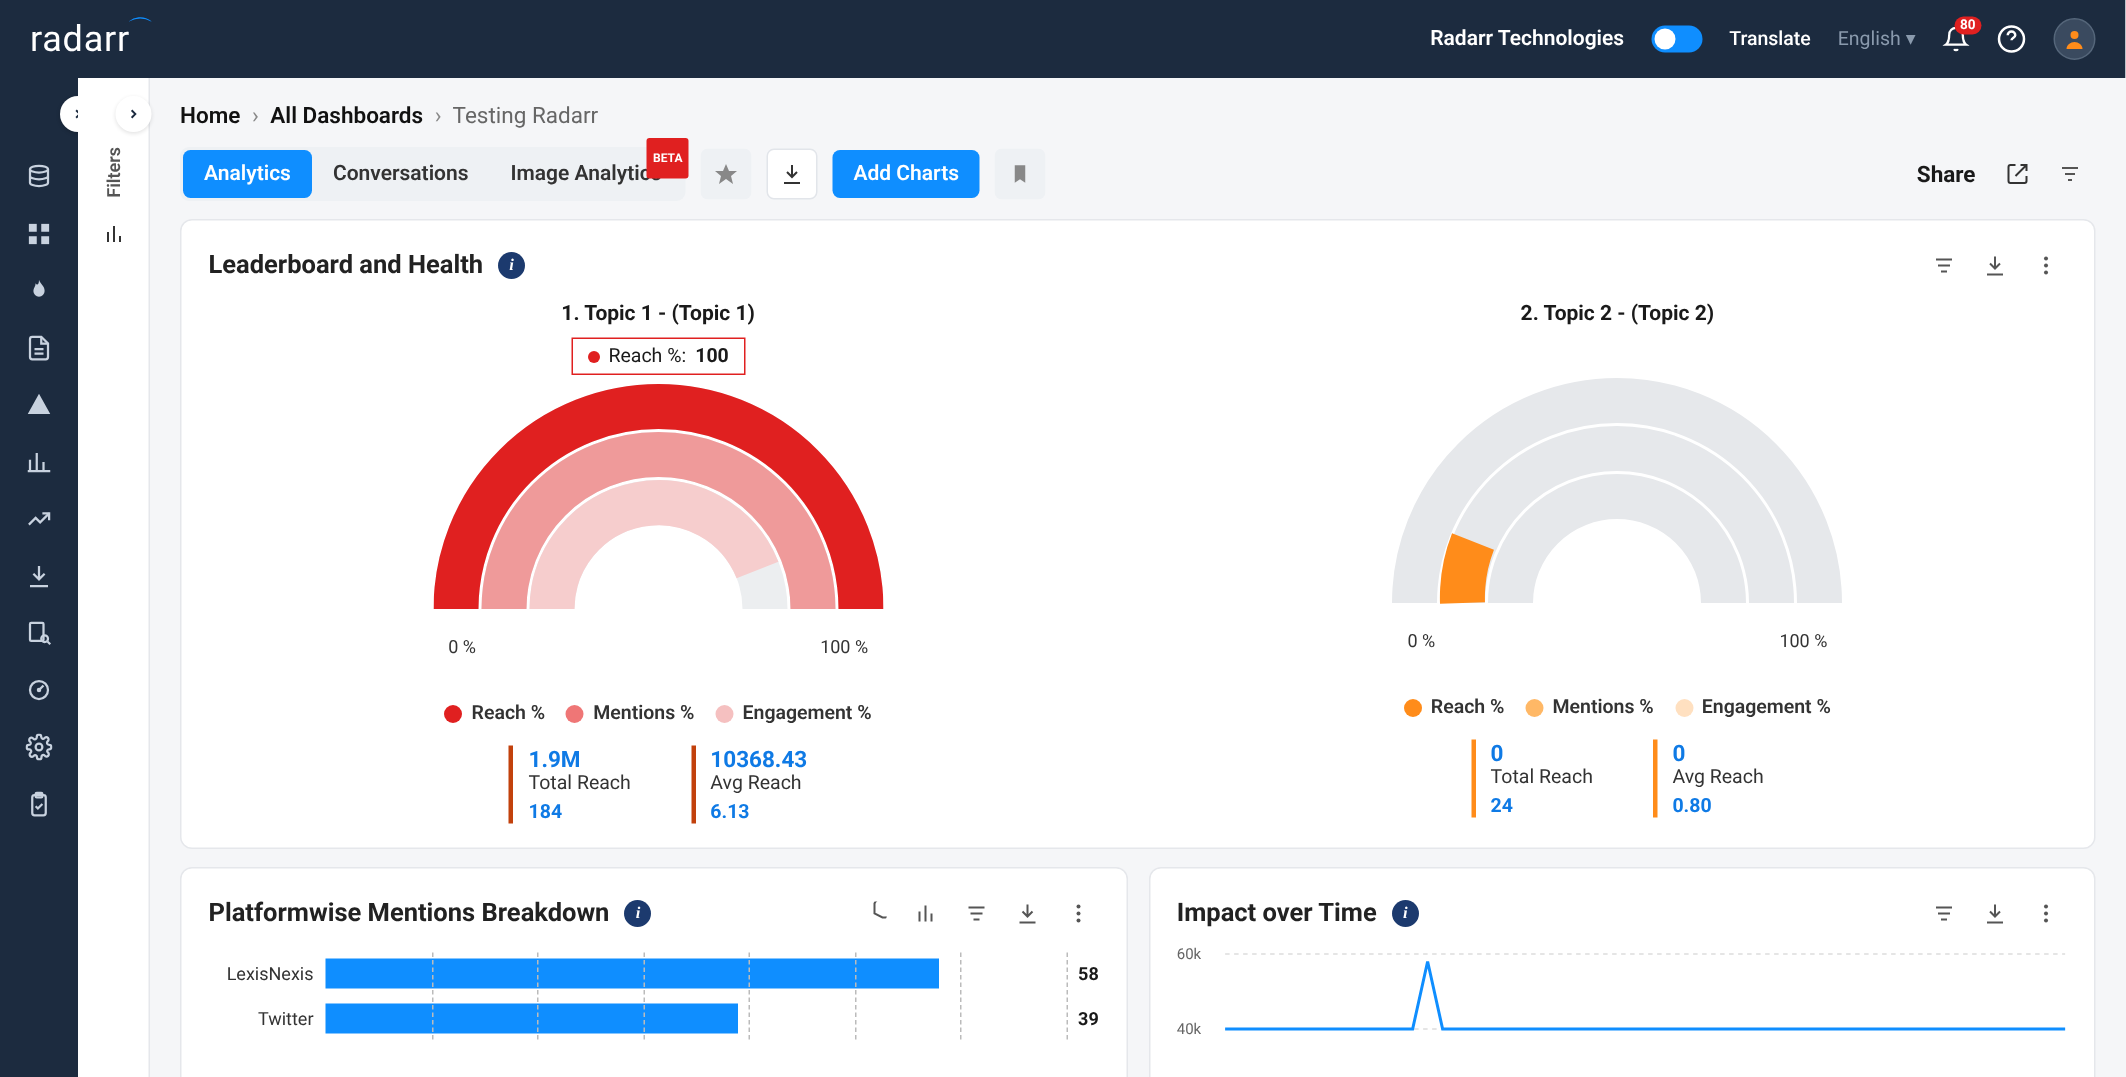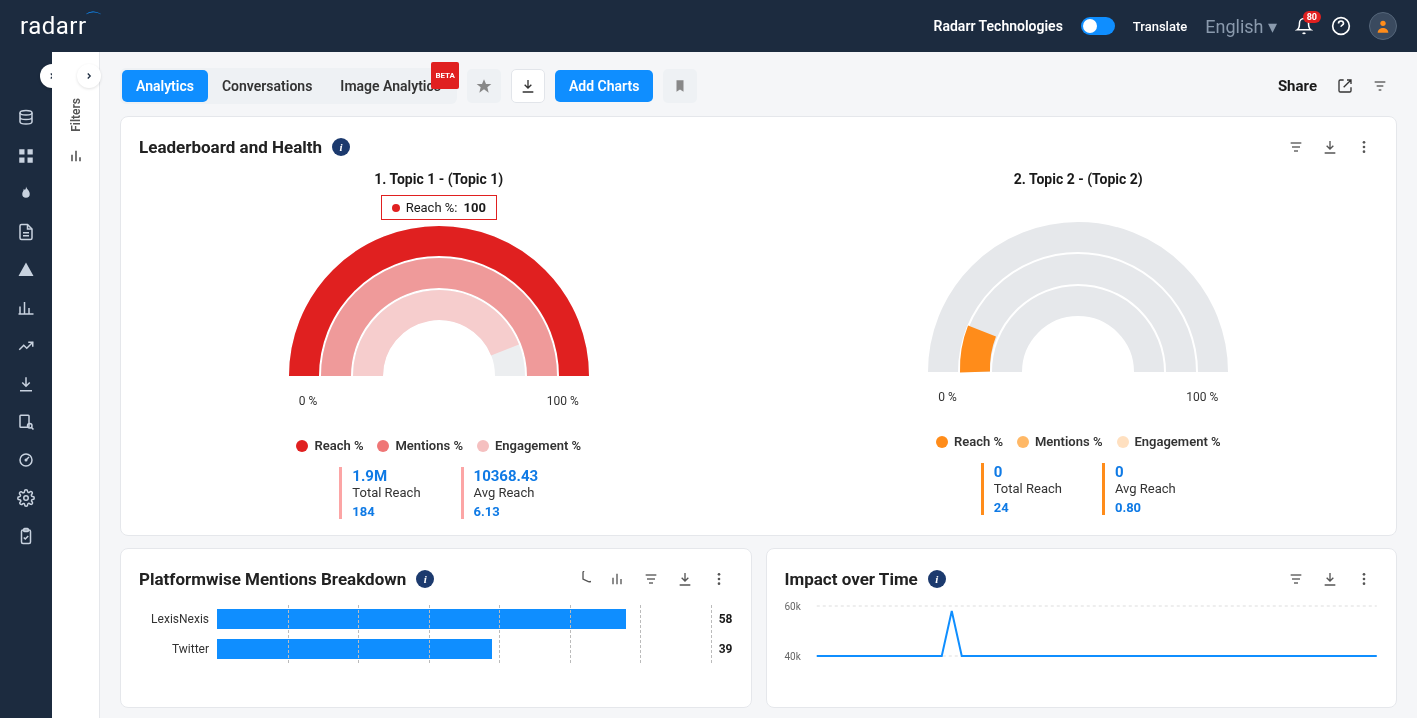--- a/index.html
+++ b/index.html
@@ -8,21 +8,21 @@
 
 .topbar { height: 52px; background: #1c2b3f; display: flex; align-items: center; padding: 0 20px; color: #fff; }
 .logo { font-size: 24px; font-weight: 400; letter-spacing: 0.5px; }
 .logo-arc { color: #0f8eff; font-size: 18px; position: relative; top: -8px; left: -2px; }
 .topbar-spacer { flex: 1; }
 .topbar-right { display: flex; align-items: center; gap: 18px; font-size: 14px; }
 .org-name { font-weight: 600; }
 .toggle { width: 34px; height: 18px; background: #0f8eff; border-radius: 10px; position: relative; cursor: pointer; }
 .toggle::after { content: ''; width: 14px; height: 14px; background: #fff; border-radius: 50%; position: absolute; top: 2px; left: 2px; }
 .lang-label { font-size: 13px; font-weight: 500; }
-.lang-sel { color: #8a9aad; font-size: 18px; }
+.lang-sel { color: #8a9aad; font-size: 13px; }
 .bell { position: relative; cursor: pointer; }
 .bell-badge { position: absolute; top: -6px; right: -8px; background: #e02020; color: #fff; font-size: 9px; border-radius: 8px; padding: 1px 4px; font-weight: 700; }
 .avatar { width: 28px; height: 28px; border-radius: 50%; background: #3a4a5f; display: flex; align-items: center; justify-content: center; border: 1px solid #55667a; }
 
 
 .shell { display: flex; height: calc(100% - 52px); }
 .rail { width: 52px; background: #1c2b3f; display: flex; flex-direction: column; align-items: center; padding-top: 8px; gap: 18px; color: #c8d2df; position: relative; }
 .rail-expand { position: absolute; top: 12px; right: -12px; width: 24px; height: 24px; background: #fff; border-radius: 50%; display: flex; align-items: center; justify-content: center; box-shadow: 0 1px 3px rgba(0,0,0,.2); cursor: pointer; color:#1c2b3f; font-size:12px;}
 .rail-icon { width: 20px; height: 20px; cursor: pointer; display: flex; align-items: center; justify-content: center; }
 
@@ -67,21 +67,21 @@
 .gauge-title { font-size: 14px; font-weight: 700; margin-bottom: 8px; text-align: center; }
 .tooltip-box { border: 1px solid #e02020; padding: 4px 10px; font-size: 13px; margin-bottom: 6px; display: flex; align-items: center; gap: 6px; background:#fff;}
 .tooltip-dot { width: 8px; height: 8px; border-radius: 50%; display:inline-block; }
 .gauge-wrap { position: relative; width: 300px; height: 160px; }
 .gauge-svg { width: 300px; height: 160px; }
 .gauge-labels { display: flex; justify-content: space-between; width: 280px; font-size: 12px; color: #333; margin-top: 8px; }
 .legend-row { display: flex; gap: 14px; font-size: 13px; color: #333; margin-top: 30px; flex-wrap: wrap; justify-content: center; font-weight:600;}
 .legend-item { display: flex; align-items: center; gap: 6px; }
 .legend-dot { width: 12px; height: 12px; border-radius: 50%; }
 .stats-row { display: flex; margin-top: 14px; gap: 40px; }
-.stat-block { border-left: 3px solid #fca5a5; padding-left: 10px; }
+.stat-block { border-left: 3px solid #c2410c; padding-left: 10px; }
 .stat-block.orange { border-color: #ff8c1a; }
 .stat-value { color: #0f7ae5; font-weight: 700; font-size: 15px; }
 .stat-label { font-size: 13px; color: #333; }
 .stat-value.sm { font-size: 13px; margin-top: 4px; }
 
 
 .bottom-row { display: flex; gap: 14px; }
 .bottom-row .card { flex: 1; }
 .hbar-row { display: flex; align-items: center; gap: 8px; margin: 10px 0; font-size: 12px; }
 .hbar-label { width: 70px; text-align: right; color: #333; font-size: 12px; }
@@ -221,20 +221,27 @@
     </div>
     <span class="filters-label">Filters</span>
     <span class="filters-chart-icon">
       <svg width="16" height="16" viewBox="0 0 24 24" fill="none" stroke="#333" stroke-width="2">
           <path d="M6 20V10M12 20V4M18 20v-6"></path>
         </svg>
     </span>
   </div>
 
   <div class="main">
+    <div class="breadcrumb">
+      <a href="#">Home</a>
+      <span class="sep">›</span>
+      <a href="#">All Dashboards</a>
+      <span class="sep">›</span>
+      <span class="current">Testing Radarr</span>
+    </div>
 
     <div class="tabs-row">
       <div class="segmented">
         <div class="seg active">Analytics</div>
         <div class="seg">Conversations</div>
         <div class="seg">
           <span>Image Analytics</span>
           <span class="beta-badge">BETA</span>
         </div>
       </div>

